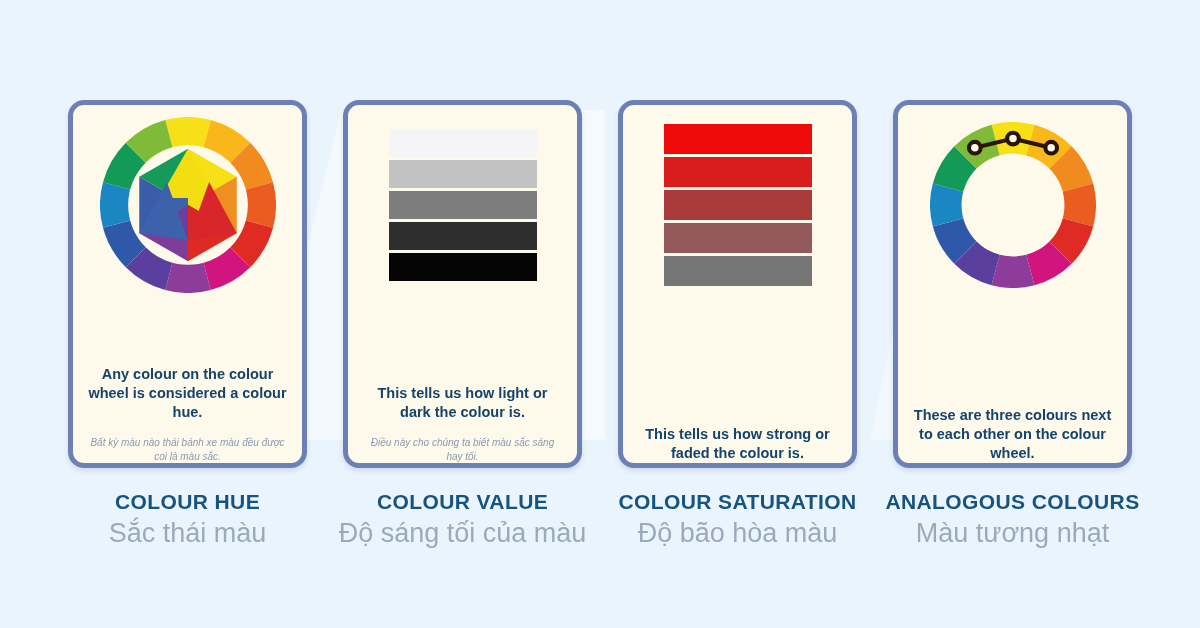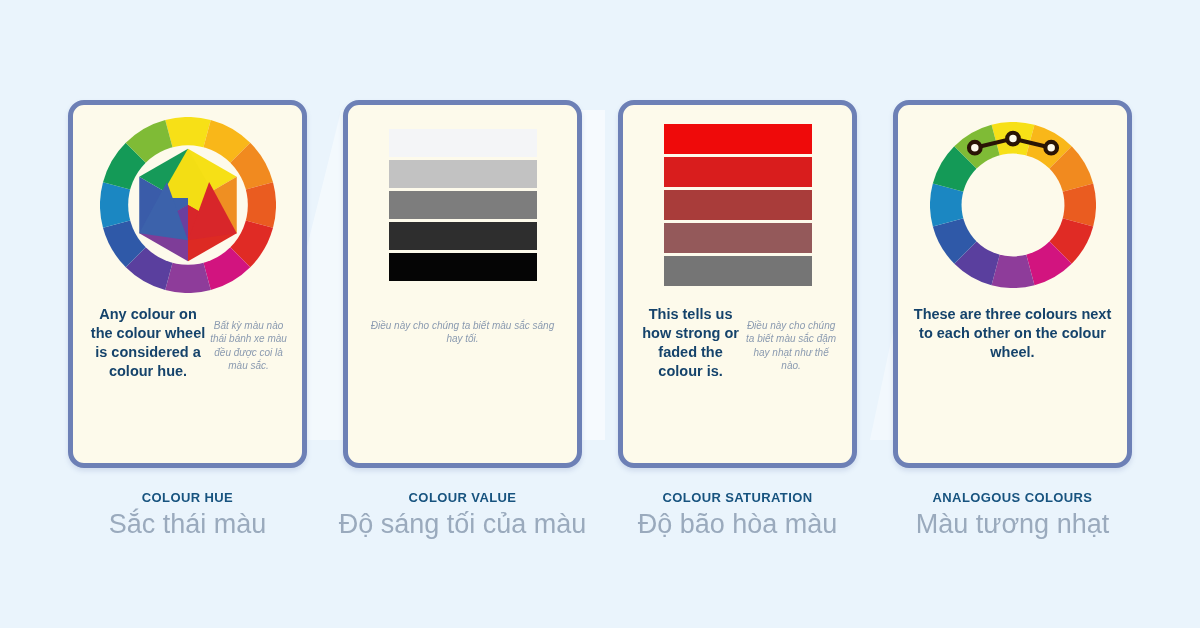--- a/index.html
+++ b/index.html
@@ -51,20 +51,21 @@
     align-items: center;
     justify-content: center;
     flex: none;
     position: relative;
   }
   .card-text {
     width: 100%;
     padding: 0 14px;
     flex: 1;
     display: flex;
+    flex-direction: column;
     justify-content: flex-end;
   }
   .en {
     color: #15436b;
     font-weight: bold;
     font-size: 14.5px;
     line-height: 1.32;
     text-align: center;
   }
   .vi {
@@ -76,21 +77,21 @@
     margin-top: 14px;
   }
   .cap {
     margin-top: 22px;
     text-align: center;
     width: 260px;
   }
   .cap-en {
     color: #17537f;
     font-weight: bold;
-    font-size: 13px;
+    font-size: 21px;
     letter-spacing: 0.4px;
     text-transform: uppercase;
     white-space: nowrap;
   }
   .cap-vi {
     color: #9aaabd;
     font-size: 27px;
     margin-top: 4px;
     white-space: nowrap;
   }
@@ -176,20 +177,21 @@
         <div class="art">
           <div class="stack">
             <div class="bar" style="background:#f4f5f7"></div>
             <div class="bar" style="background:#c2c2c2"></div>
             <div class="bar" style="background:#7d7d7d"></div>
             <div class="bar" style="background:#2e2e2e"></div>
             <div class="bar" style="background:#050505"></div>
           </div>
         </div>
         <div class="card-text">
+          <div class="en">This tells us how light or dark the colour is.</div>
           <div class="vi">Điều này cho chúng ta biết màu sắc sáng hay tối.</div>
         </div>
       </div>
       <div class="cap">
         <div class="cap-en">COLOUR VALUE</div>
         <div class="cap-vi">Độ sáng tối của màu</div>
       </div>
     </div>
 
     <div class="col">
@@ -198,21 +200,20 @@
           <div class="stack stack-sat">
             <div class="bar" style="background:#ef0a0a"></div>
             <div class="bar" style="background:#d91d1d"></div>
             <div class="bar" style="background:#a93c3a"></div>
             <div class="bar" style="background:#94595a"></div>
             <div class="bar" style="background:#757575"></div>
           </div>
         </div>
         <div class="card-text">
           <div class="en">This tells us how strong or faded the colour is.</div>
-          <div class="vi">Điều này cho chúng ta biết màu sắc đậm hay nhạt như thế nào.</div>
         </div>
       </div>
       <div class="cap">
         <div class="cap-en">COLOUR SATURATION</div>
         <div class="cap-vi">Độ bão hòa màu</div>
       </div>
     </div>
 
     <div class="col">
       <div class="card">

